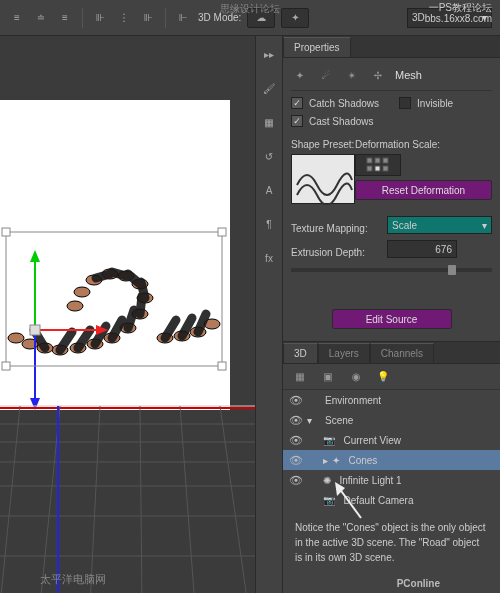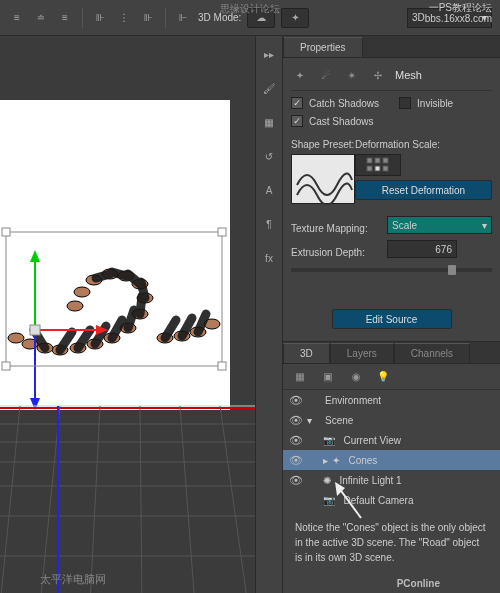--- a/index.html
+++ b/index.html
@@ -10,33 +10,33 @@
 .top-label{color:#ccc}
 .top-icon-dark{width:28px;height:20px;background:#333;border:1px solid #222;border-radius:2px;display:flex;align-items:center;justify-content:center;color:#aaa}
 .top-dd{width:85px;height:20px;background:#333;border:1px solid #222;color:#ccc;padding:0 4px;font-size:10px;display:flex;align-items:center;justify-content:space-between}
 .main{display:flex;height:557px}
 .viewport{width:255px;height:100%;background:#3b3b3b;position:relative;overflow:hidden}
 .canvas{position:absolute;left:0;top:64px;width:230px;height:310px;background:#fff}
 .toolcol{width:28px;background:#424242;border-left:1px solid #2a2a2a;border-right:1px solid #2a2a2a;display:flex;flex-direction:column;align-items:center;padding-top:8px;gap:14px}
 .toolcol .ti{width:20px;height:20px;color:#aaa;display:flex;align-items:center;justify-content:center}
 .panels{flex:1;background:#424242;display:flex;flex-direction:column}
 .panel-tabs{height:22px;background:#353535;display:flex;align-items:flex-end;border-bottom:1px solid #2a2a2a}
-.tab{padding:4px 16px;background:#424242;color:#ccc;border-top:1px solid #555;border-left:1px solid #2a2a2a;border-right:1px solid #2a2a2a}
+.tab{padding:4px 10px;background:#424242;color:#ccc;border-top:1px solid #555;border-left:1px solid #2a2a2a;border-right:1px solid #2a2a2a}
 .tab.inactive{background:#353535;color:#888}
 .props{padding:8px;display:flex;flex-direction:column;gap:6px}
 .props-row1{display:flex;align-items:center;gap:8px;padding-bottom:6px;border-bottom:1px solid #333}
 .pi{width:18px;height:18px;color:#999;display:flex;align-items:center;justify-content:center}
 .mesh-label{color:#ddd;font-size:11px;}
 .chk-row{display:flex;align-items:center;gap:6px}
 .chk{width:12px;height:12px;border:1px solid #222;background:#5a5a5a;display:flex;align-items:center;justify-content:center;font-size:9px;color:#ddd}
 .two-col{display:flex;}
 .lblk{display:flex;flex-direction:column;gap:4px}
 .shape-thumb{width:64px;height:50px;background:#e8e8e8;border:1px solid #222;position:relative}
 .def-swatch{width:46px;height:22px;background:#333;border:1px solid #222;display:flex;align-items:center;justify-content:center}
-.btn{height:20px;background:#0c4a6e;border:1px solid #2a2a2a;color:#ddd;display:flex;align-items:center;justify-content:center;padding:0 10px;border-radius:2px}
+.btn{height:20px;background:#701a75;border:1px solid #2a2a2a;color:#ddd;display:flex;align-items:center;justify-content:center;padding:0 10px;border-radius:2px}
 .field-row{display:flex;align-items:flex-end;gap:6px}
 .dd{flex:1;height:18px;background:#0f766e;border:1px solid #222;color:#ccc;padding:0 4px;display:flex;align-items:center;justify-content:space-between}
 .input-num{width:70px;height:18px;background:#333;border:1px solid #222;color:#ccc;padding:0 4px;display:flex;align-items:center;justify-content:flex-end}
 .slider{height:4px;background:#333;position:relative;margin:4px 0 0 0}
 .slider::after{content:"";position:absolute;left:78%;top:-3px;width:8px;height:10px;background:#888;border-radius:1px}
 .threed-panel{border-top:1px solid #2a2a2a}
 .threed-icons{height:26px;display:flex;align-items:center;gap:10px;padding:0 8px;border-bottom:1px solid #333}
 .layer-list{display:flex;flex-direction:column}
 .layer-row{height:20px;display:flex;align-items:center;gap:4px;padding:0 6px}
 .layer-row.sel{background:#5b7aa0}

